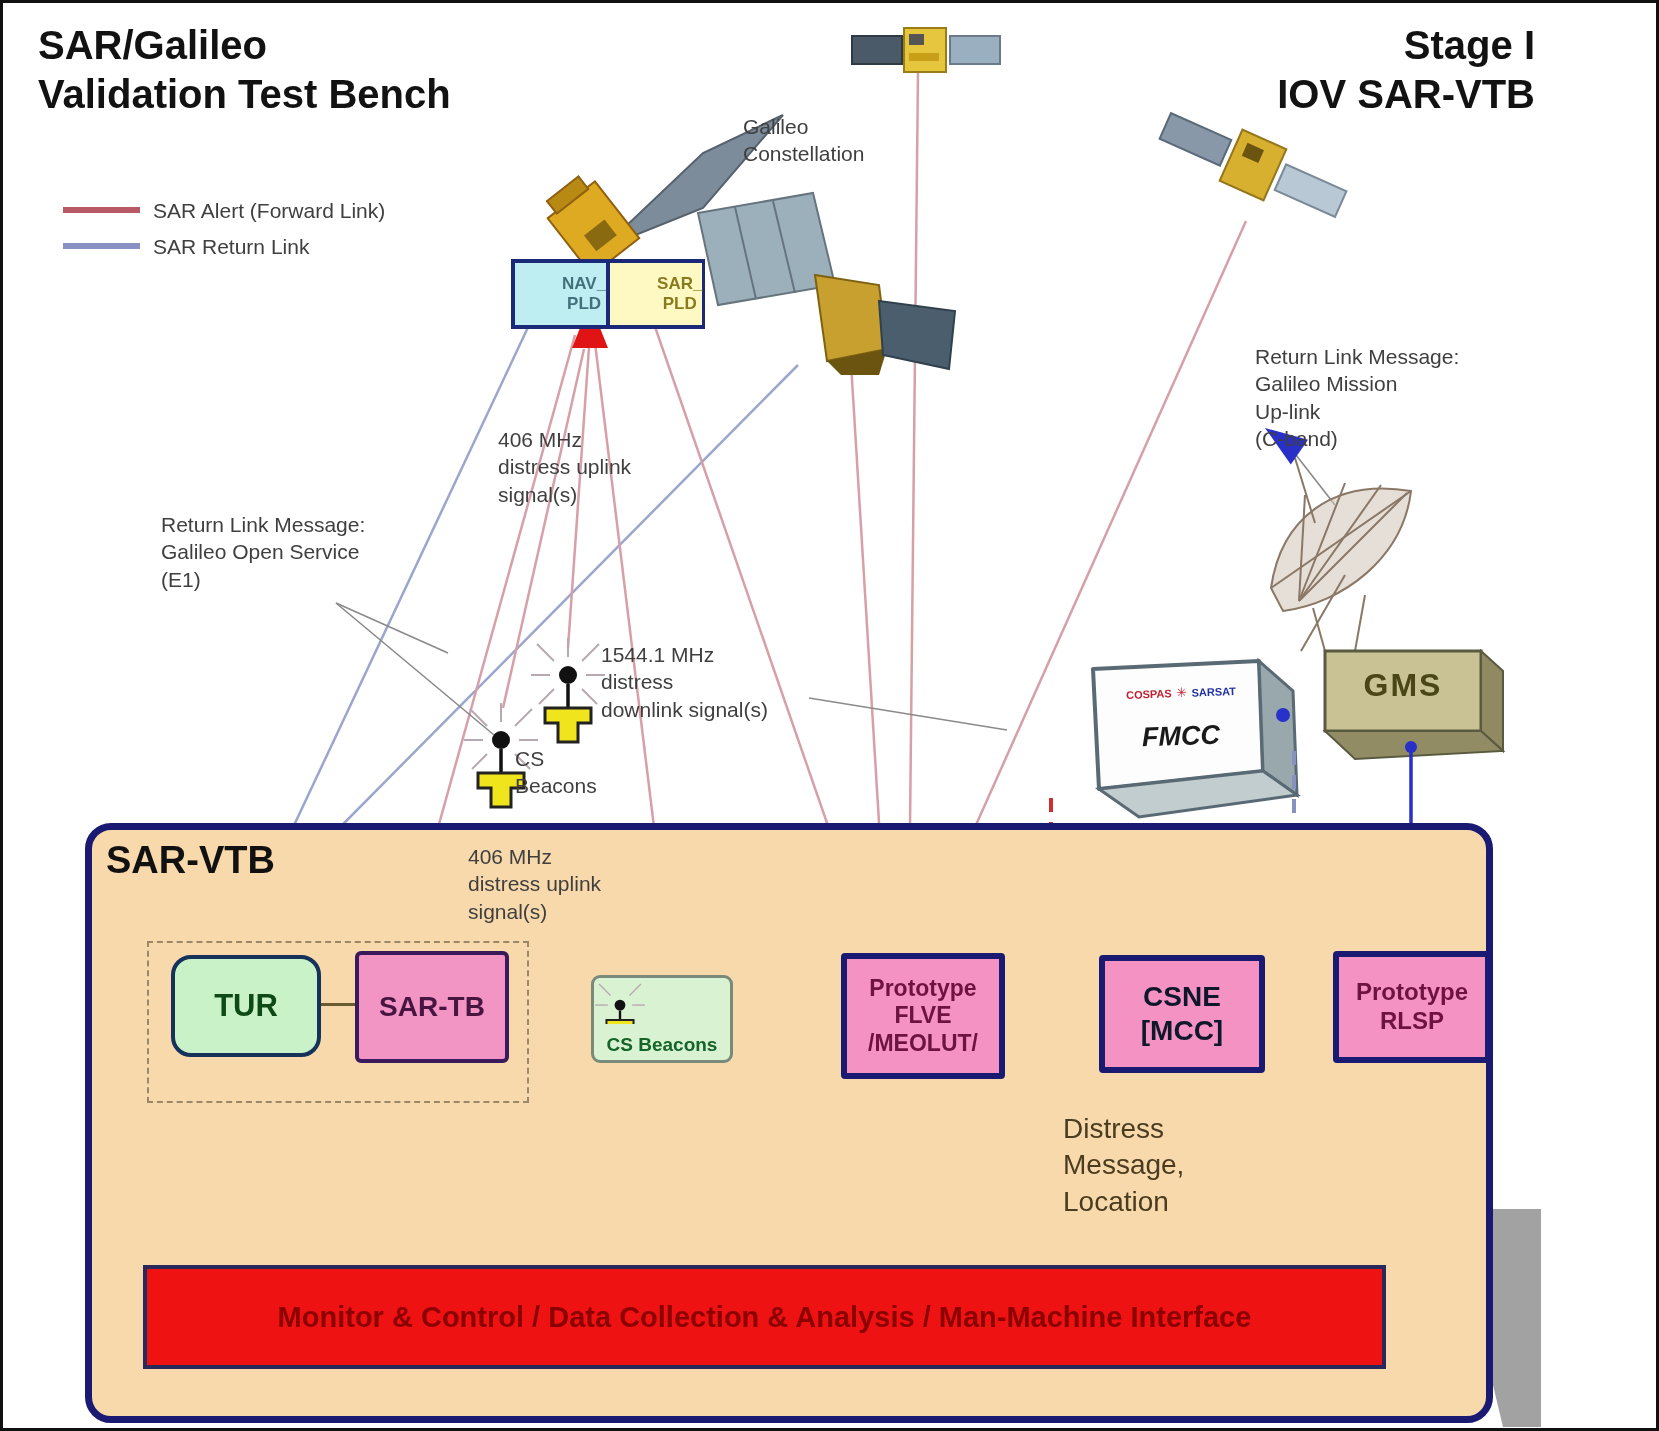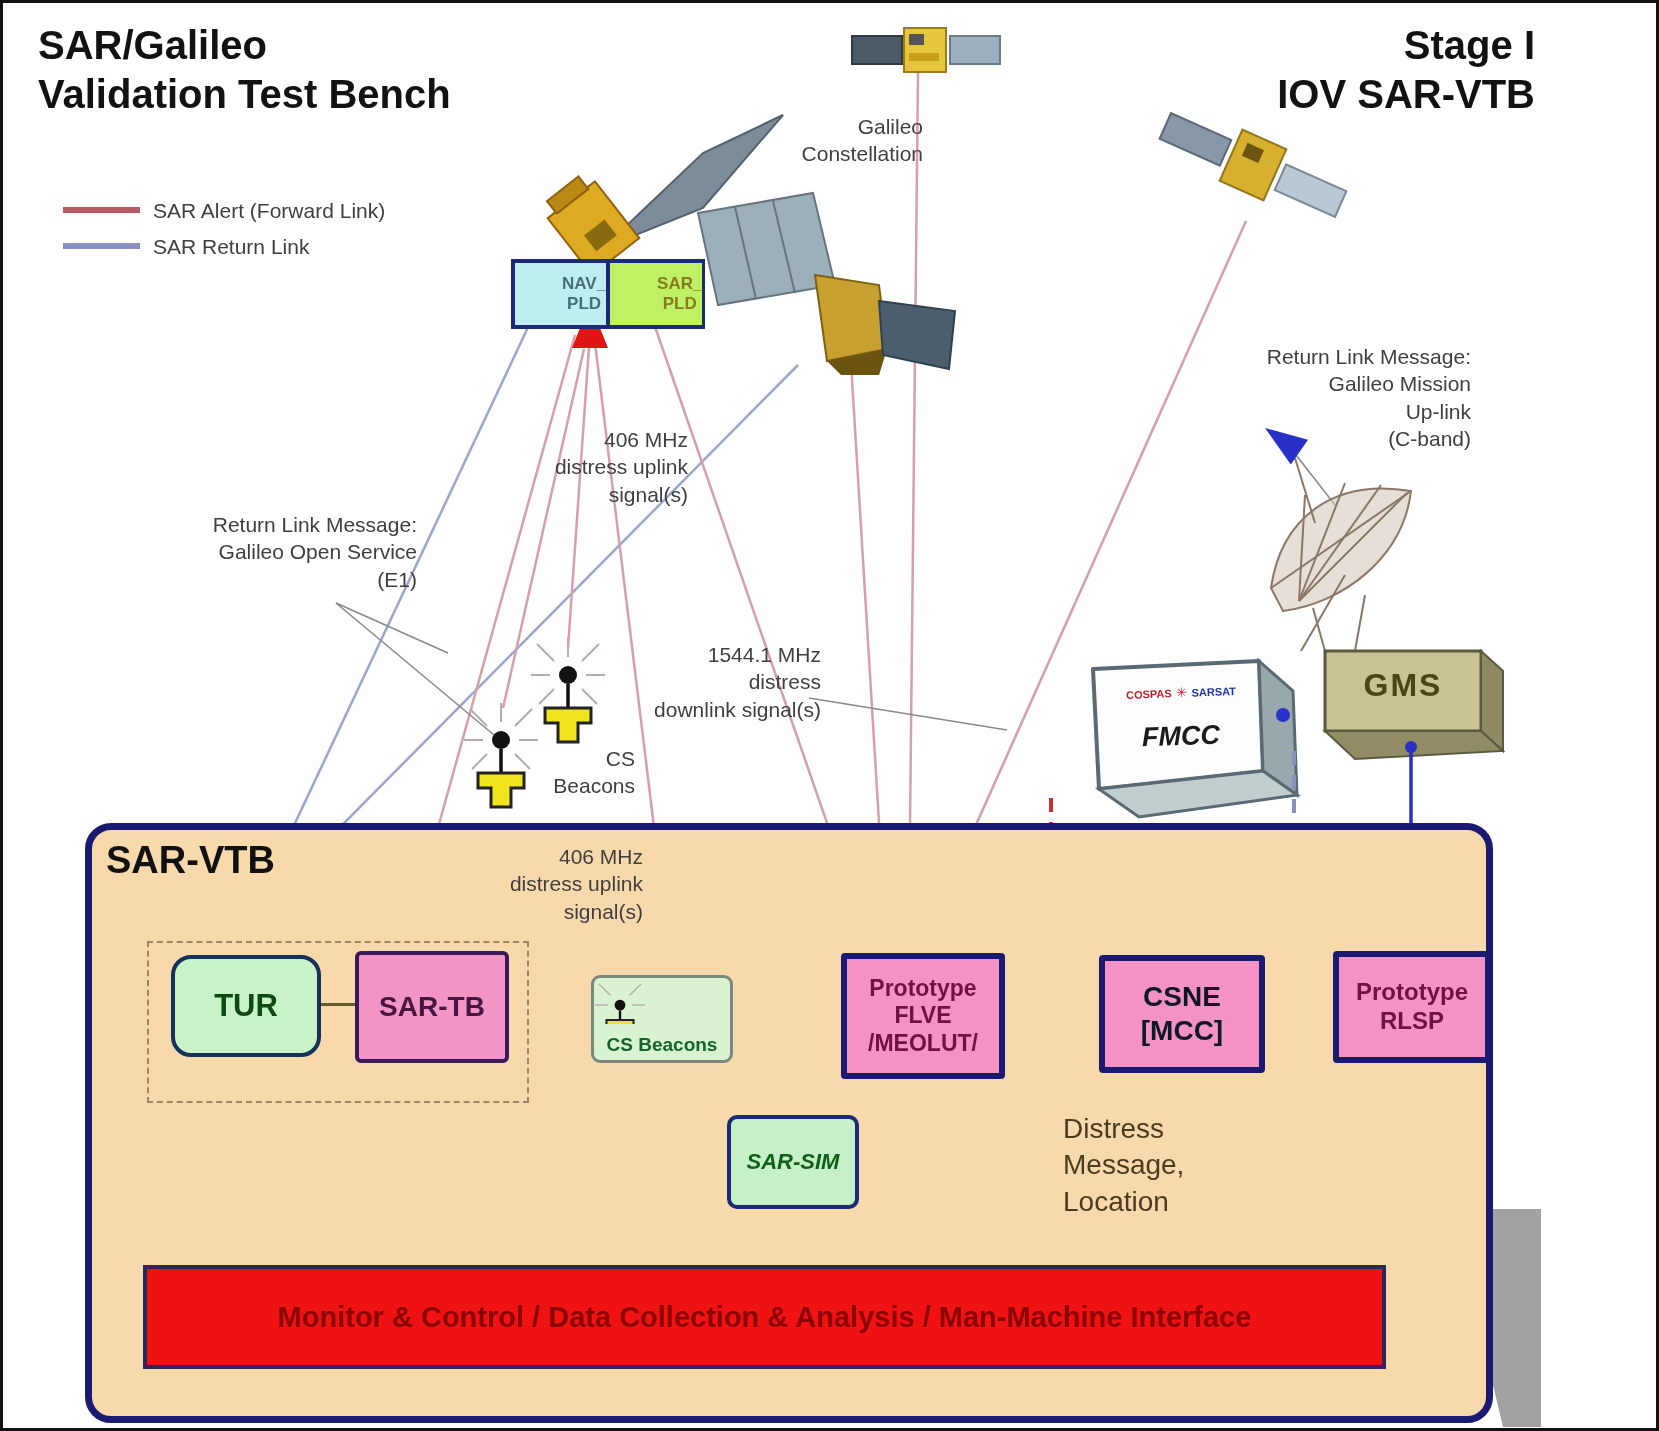--- a/index.html
+++ b/index.html
@@ -1,21 +1,21 @@
 <!DOCTYPE html>
 <html><head>
 <meta charset="utf-8">
 <style>
   html,body{margin:0;padding:0;background:#e8e8e8;}
   #stage{position:relative;width:1659px;height:1431px;background:#ffffff;
          border:3px solid #111;box-sizing:border-box;overflow:hidden;
          font-family:"Liberation Sans", sans-serif;}
   .abs{position:absolute;}
   .pre{white-space:pre-line;}
-  .lbl{font-size:21px;color:#3f3f3f;text-align:right;line-height:1.3;}
+  .lbl{font-size:21px;color:#3f3f3f;text-align:left;line-height:1.3;}
   .title{font-size:40px;font-weight:bold;color:#121212;line-height:1.22;}
   svg{position:absolute;left:0;top:0;z-index:1;}
   .ui{z-index:2;}
   .box{box-sizing:border-box;display:flex;align-items:center;justify-content:center;
        text-align:center;font-weight:bold;}
   #vtb{left:82px;top:820px;width:1408px;height:600px;background:#f8d9ac;
        border:7px solid #1a1a72;border-radius:26px;box-sizing:border-box;z-index:1;}
   #redbar{left:140px;top:1262px;width:1243px;height:104px;background:#ee1212;
           border:4px solid #28285a;color:#8b0000;font-weight:bold;font-size:29px;}
   .cell{flex:1;display:flex;align-items:center;justify-content:center;
@@ -219,21 +219,21 @@
   <div class="abs ui lbl" style="left:150px;top:194px;text-align:center;">SAR Alert (Forward Link)</div>
   <div class="abs ui lbl" style="left:150px;top:230px;text-align:left;">SAR Return Link</div>
 
   <div class="abs ui lbl pre" style="left:740px;top:110px;width:180px;">Galileo
 Constellation</div>
 
   <div class="abs ui" style="left:508px;top:256px;width:186px;height:62px;display:flex;
        border:4px solid #1a2a78;background:#bfeef2;">
     <div class="cell pre" style="color:#44707c;border-right:4px solid #1a2a78;margin-left:47px;">NAV_
 PLD</div>
-    <div class="cell pre" style="color:#8a7a1e;background:#bef264;padding-left:47px;">SAR_
+    <div class="cell pre" style="color:#8a7a1e;background:#fef9c3;padding-left:47px;">SAR_
 PLD</div>
   </div>
 
   <div class="abs ui lbl pre" style="left:495px;top:423px;width:190px;">406 MHz
 distress uplink
 signal(s)</div>
 
   <div class="abs ui lbl pre" style="left:158px;top:508px;width:256px;">Return Link Message:
 Galileo Open Service
 (E1)</div>
@@ -288,22 +288,20 @@
         <line x1="-18" y1="0" x2="-37" y2="0"></line>
           <line x1="18" y1="0" x2="37" y2="0"></line>
       </g>
       <circle r="8" fill="#111"></circle>
       <line x1="0" y1="8" x2="0" y2="22" stroke="#111" stroke-width="3.5"></line>
       <path d="M -20 22 h40 v13 h-11 v16 h-18 v-16 h-11 z" fill="#f0e41c" stroke="#222" stroke-width="3"></path>
     </svg>
     <div style="font-size:19px;font-weight:bold;color:#15652a;">CS Beacons</div>
   </div>
 
-  <div class="abs ui box" style="left:724px;top:1112px;width:132px;height:94px;background:#c5f0c8;
-       border:4px solid #1a2a78;border-radius:10px;font-size:22px;font-style:italic;color:#106018;">SAR-SIM</div>
 
   <div class="abs ui box pre" style="left:838px;top:950px;width:164px;height:126px;background:#f592c4;
        border:6px solid #1a1a72;border-radius:4px;font-size:23px;line-height:1.18;color:#6e1340;">Prototype
 FLVE
 /MEOLUT/</div>
 
   <div class="abs ui box pre" style="left:1096px;top:952px;width:166px;height:118px;background:#f592c4;
        border:6px solid #1a1a72;border-radius:4px;font-size:28px;line-height:1.2;color:#0f172a;">CSNE
 [MCC]</div>
 

